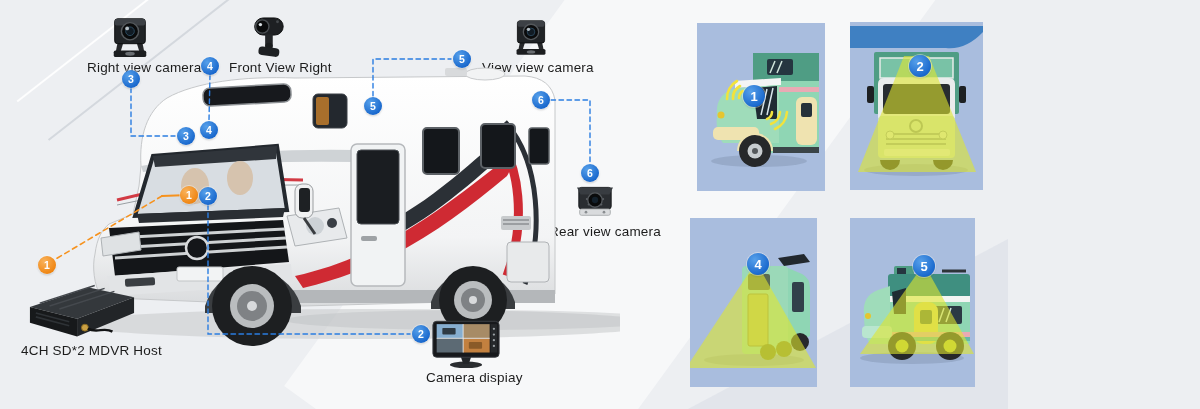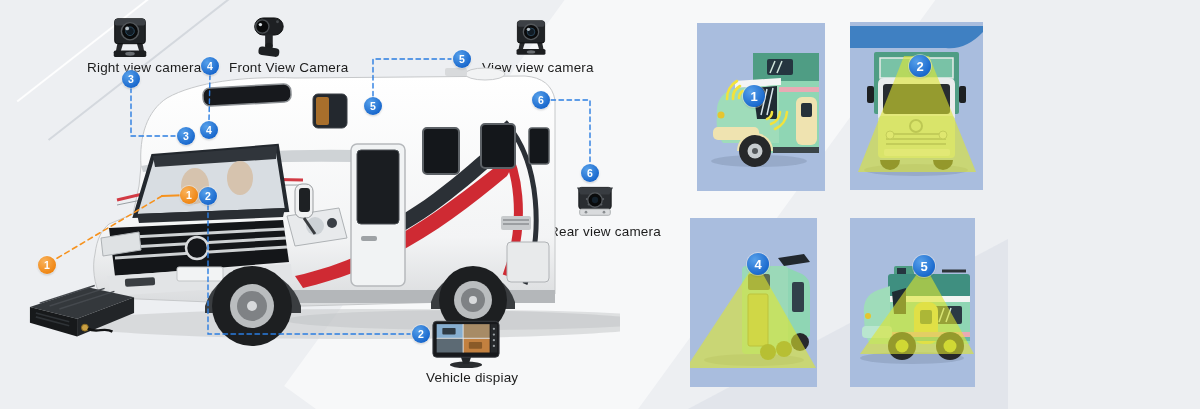--- a/index.html
+++ b/index.html
@@ -211,24 +211,25 @@
     <circle cx="13" cy="19" r="1.2" fill="#5a5e63"></circle>
       <circle cx="31" cy="19" r="1.2" fill="#5a5e63"></circle>
     <circle cx="15" cy="25" r="1.2" fill="#5a5e63"></circle>
       <circle cx="29" cy="25" r="1.2" fill="#5a5e63"></circle>
     <rect x="5" y="30" width="34" height="7" rx="2" fill="#d9dbdd" stroke="#a8abae"></rect>
     <circle cx="12" cy="33.5" r="1.5" fill="#8a8e91"></circle>
       <circle cx="32" cy="33.5" r="1.5" fill="#8a8e91"></circle>
   </svg>
 
   <div class="lbl" style="left:87px;top:60px">Right view camera</div>
-  <div class="lbl" style="left:229px;top:60px">Front View Camera</div>
+  <div class="lbl" style="left:229px;top:60px">Front View Right</div>
   <div class="lbl" style="left:482px;top:60px">View view camera</div>
   <div class="lbl" style="left:549px;top:224px">Rear view camera</div>
-  <div class="lbl" style="left:426px;top:370px">Vehicle dispiay</div>
+  <div class="lbl" style="left:21px;top:343px">4CH SD*2 MDVR Host</div>
+  <div class="lbl" style="left:426px;top:370px">Camera dispiay</div>
 
   <div class="badge orange" style="left:189px;top:195px">
     <span>1</span>
     </div>
   <div class="badge orange" style="left:47px;top:265px">
     <span>1</span>
     </div>
   <div class="badge blue" style="left:208px;top:196px">
     <span>2</span>
     </div>

